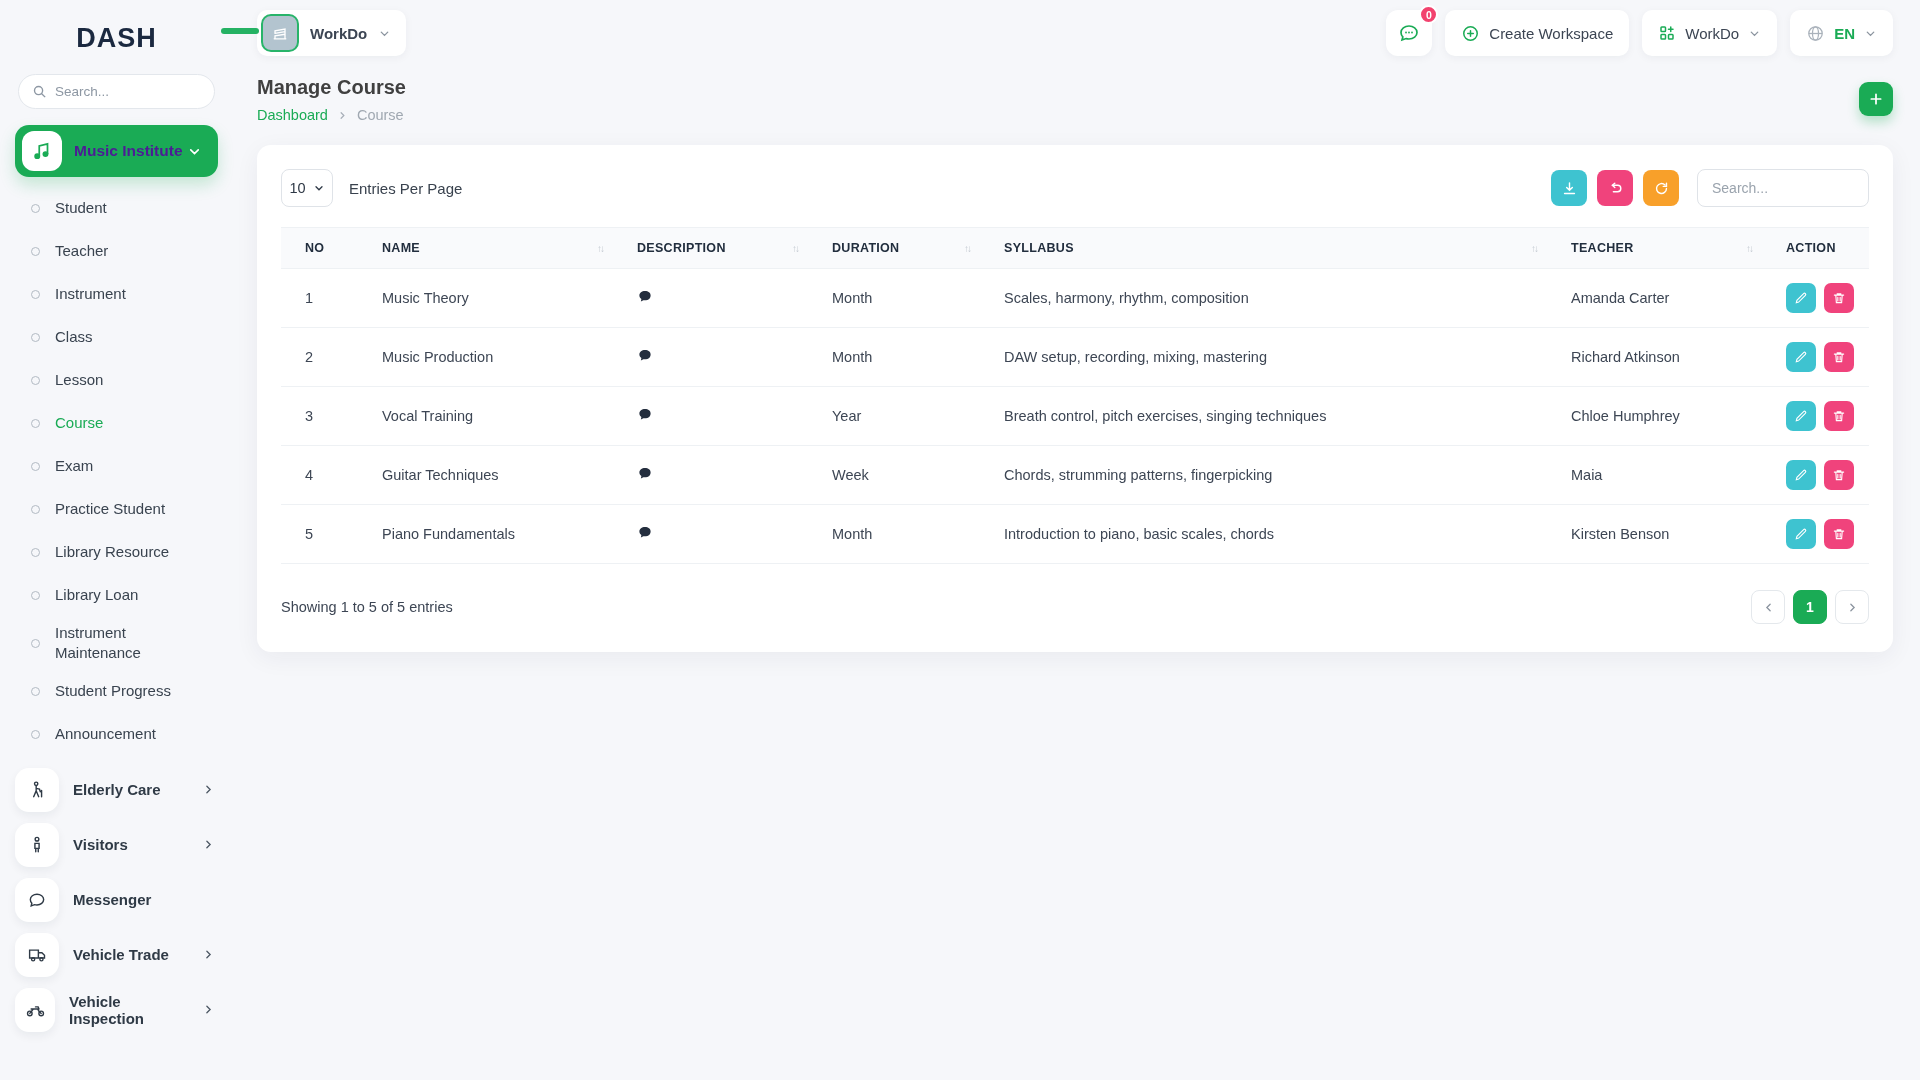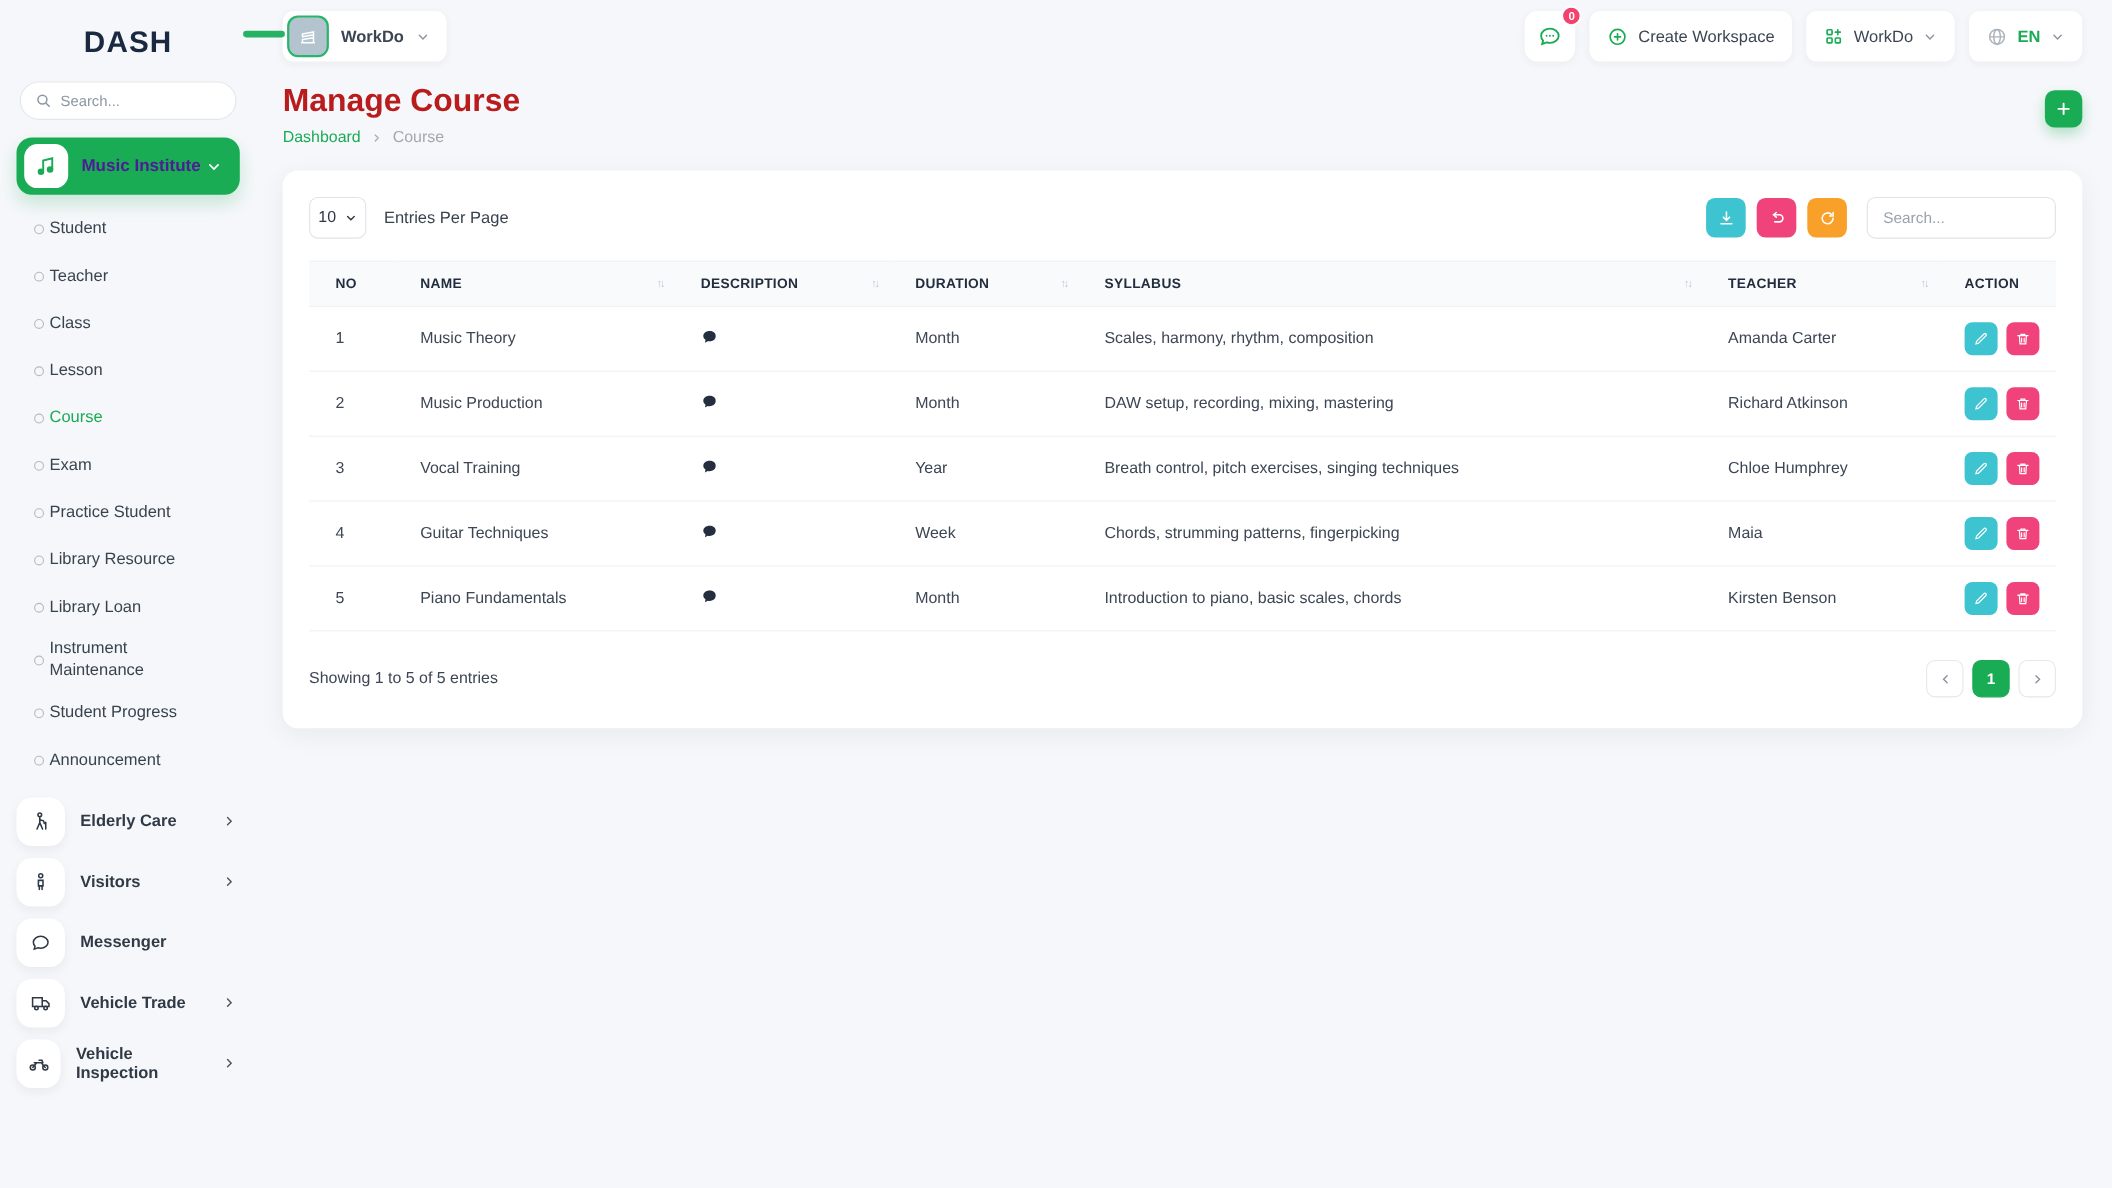--- a/index.html
+++ b/index.html
@@ -29,21 +29,21 @@
   .app-pill {
     margin: 16px 15px 8px; background: #1aab55; border-radius: 14px; height: 52px;
     display: flex; align-items: center; padding: 0 16px 0 7px; cursor: pointer;
     box-shadow: 0 8px 16px rgba(26,171,85,.22);
   }
   .app-pill .tile { width: 40px; height: 40px; background: #fff; border-radius: 12px; display: flex; align-items: center; justify-content: center; }
   .app-pill .label { color: #4c1d95; font-weight: 700; font-size: 15.5px; margin-left: 12px; flex: 1; }
 
   .menu { list-style: none; margin-top: 10px; }
   .menu-item {
-    display: flex; align-items: center; gap: 5px; padding: 0 18px 0 31px; min-height: 43px;
+    display: flex; align-items: center; gap: 15px; padding: 0 18px 0 31px; min-height: 43px;
     font-size: 15px; color: #39434f; cursor: pointer;
   }
   .menu-item .bullet { flex: 0 0 9px; width: 9px; height: 9px; border: 1.5px solid #b2bac3; border-radius: 50%; }
   .menu-item.active { color: #1aab55; }
   .menu-item .ml-label { line-height: 1.35; padding: 6px 0; }
   .menu-item .chev { margin-left: auto; display: flex; }
 
   .apps-list { margin-top: 8px; }
   .app-item {
     display: flex; align-items: center; gap: 14px; padding: 4px 18px 4px 15px; margin-bottom: 3px;
@@ -77,21 +77,21 @@
     background: #f2426e; border: 2px solid #fff; color: #fff; font-size: 10.5px; font-weight: 700;
     display: flex; align-items: center; justify-content: center; padding: 0 4px;
   }
   .pill-btn {
     height: 46px; background: #fff; border-radius: 10px; display: flex; align-items: center; gap: 9px;
     padding: 0 16px; font-size: 15px; color: #3c4553; cursor: pointer; box-shadow: 0 2px 8px rgba(20,30,50,.05);
   }
   .pill-btn .green-text { color: #1aab55; font-weight: 600; }
 
   .page-head { display: flex; justify-content: space-between; align-items: flex-start; margin-top: 14px; }
-  .page-title { font-size: 29px; font-weight: 700; color: #b91c1c; }
+  .page-title { font-size: 20px; font-weight: 700; color: #404040; }
   .breadcrumb { display: flex; align-items: center; gap: 9px; margin-top: 8px; font-size: 14.5px; }
   .breadcrumb .home { color: #1aab55; text-decoration: none; cursor: pointer; }
   .breadcrumb .sep { color: #a7aeb8; display: flex; }
   .breadcrumb .current { color: #a0a8b1; }
   .add-btn {
     width: 34px; height: 34px; border-radius: 9px; background: #1aab55; border: none; cursor: pointer;
     display: flex; align-items: center; justify-content: center; margin-top: 6px;
     box-shadow: 0 6px 12px rgba(26,171,85,.3);
   }
 
@@ -187,20 +187,24 @@
     </div>
 
     <ul class="menu">
       <li class="menu-item">
           <span class="bullet"></span>
           <span class="ml-label">Student</span>
         </li>
       <li class="menu-item">
           <span class="bullet"></span>
           <span class="ml-label">Teacher</span>
+        </li>
+      <li class="menu-item">
+          <span class="bullet"></span>
+          <span class="ml-label">Instrument</span>
         </li>
       <li class="menu-item">
           <span class="bullet"></span>
           <span class="ml-label">Class</span>
         </li>
       <li class="menu-item">
           <span class="bullet"></span>
           <span class="ml-label">Lesson</span>
         </li>
       <li class="menu-item active">

